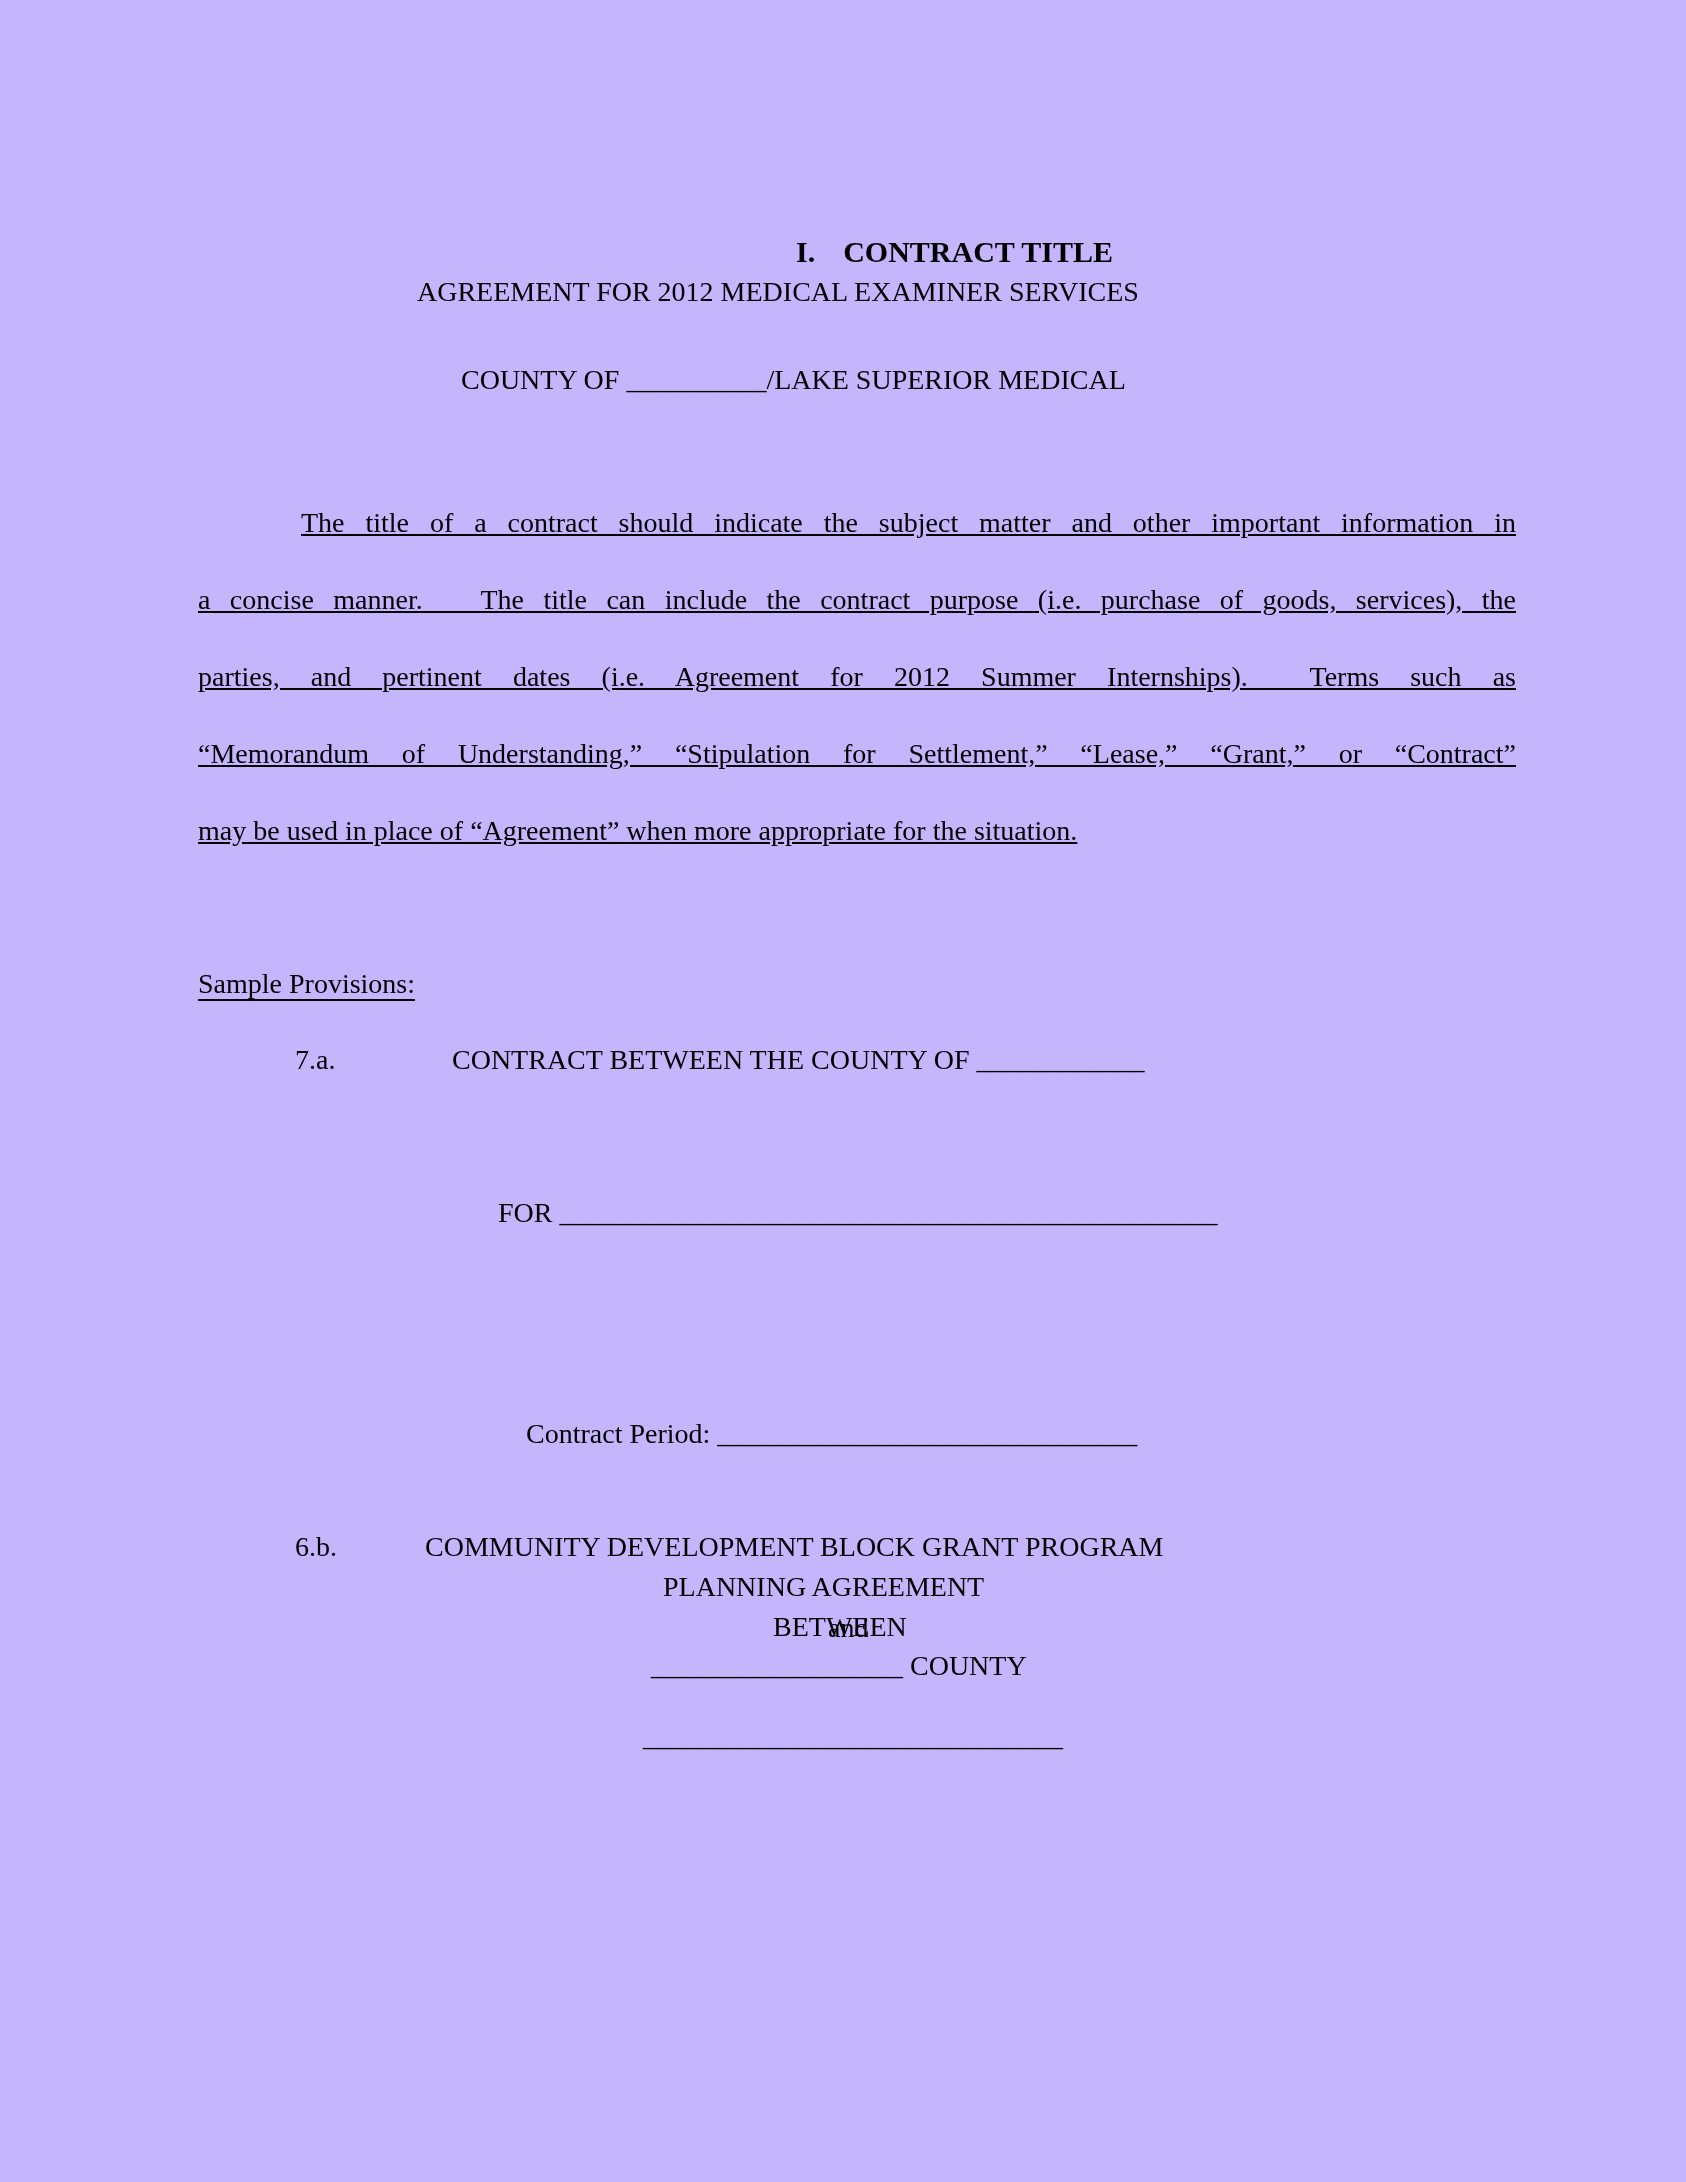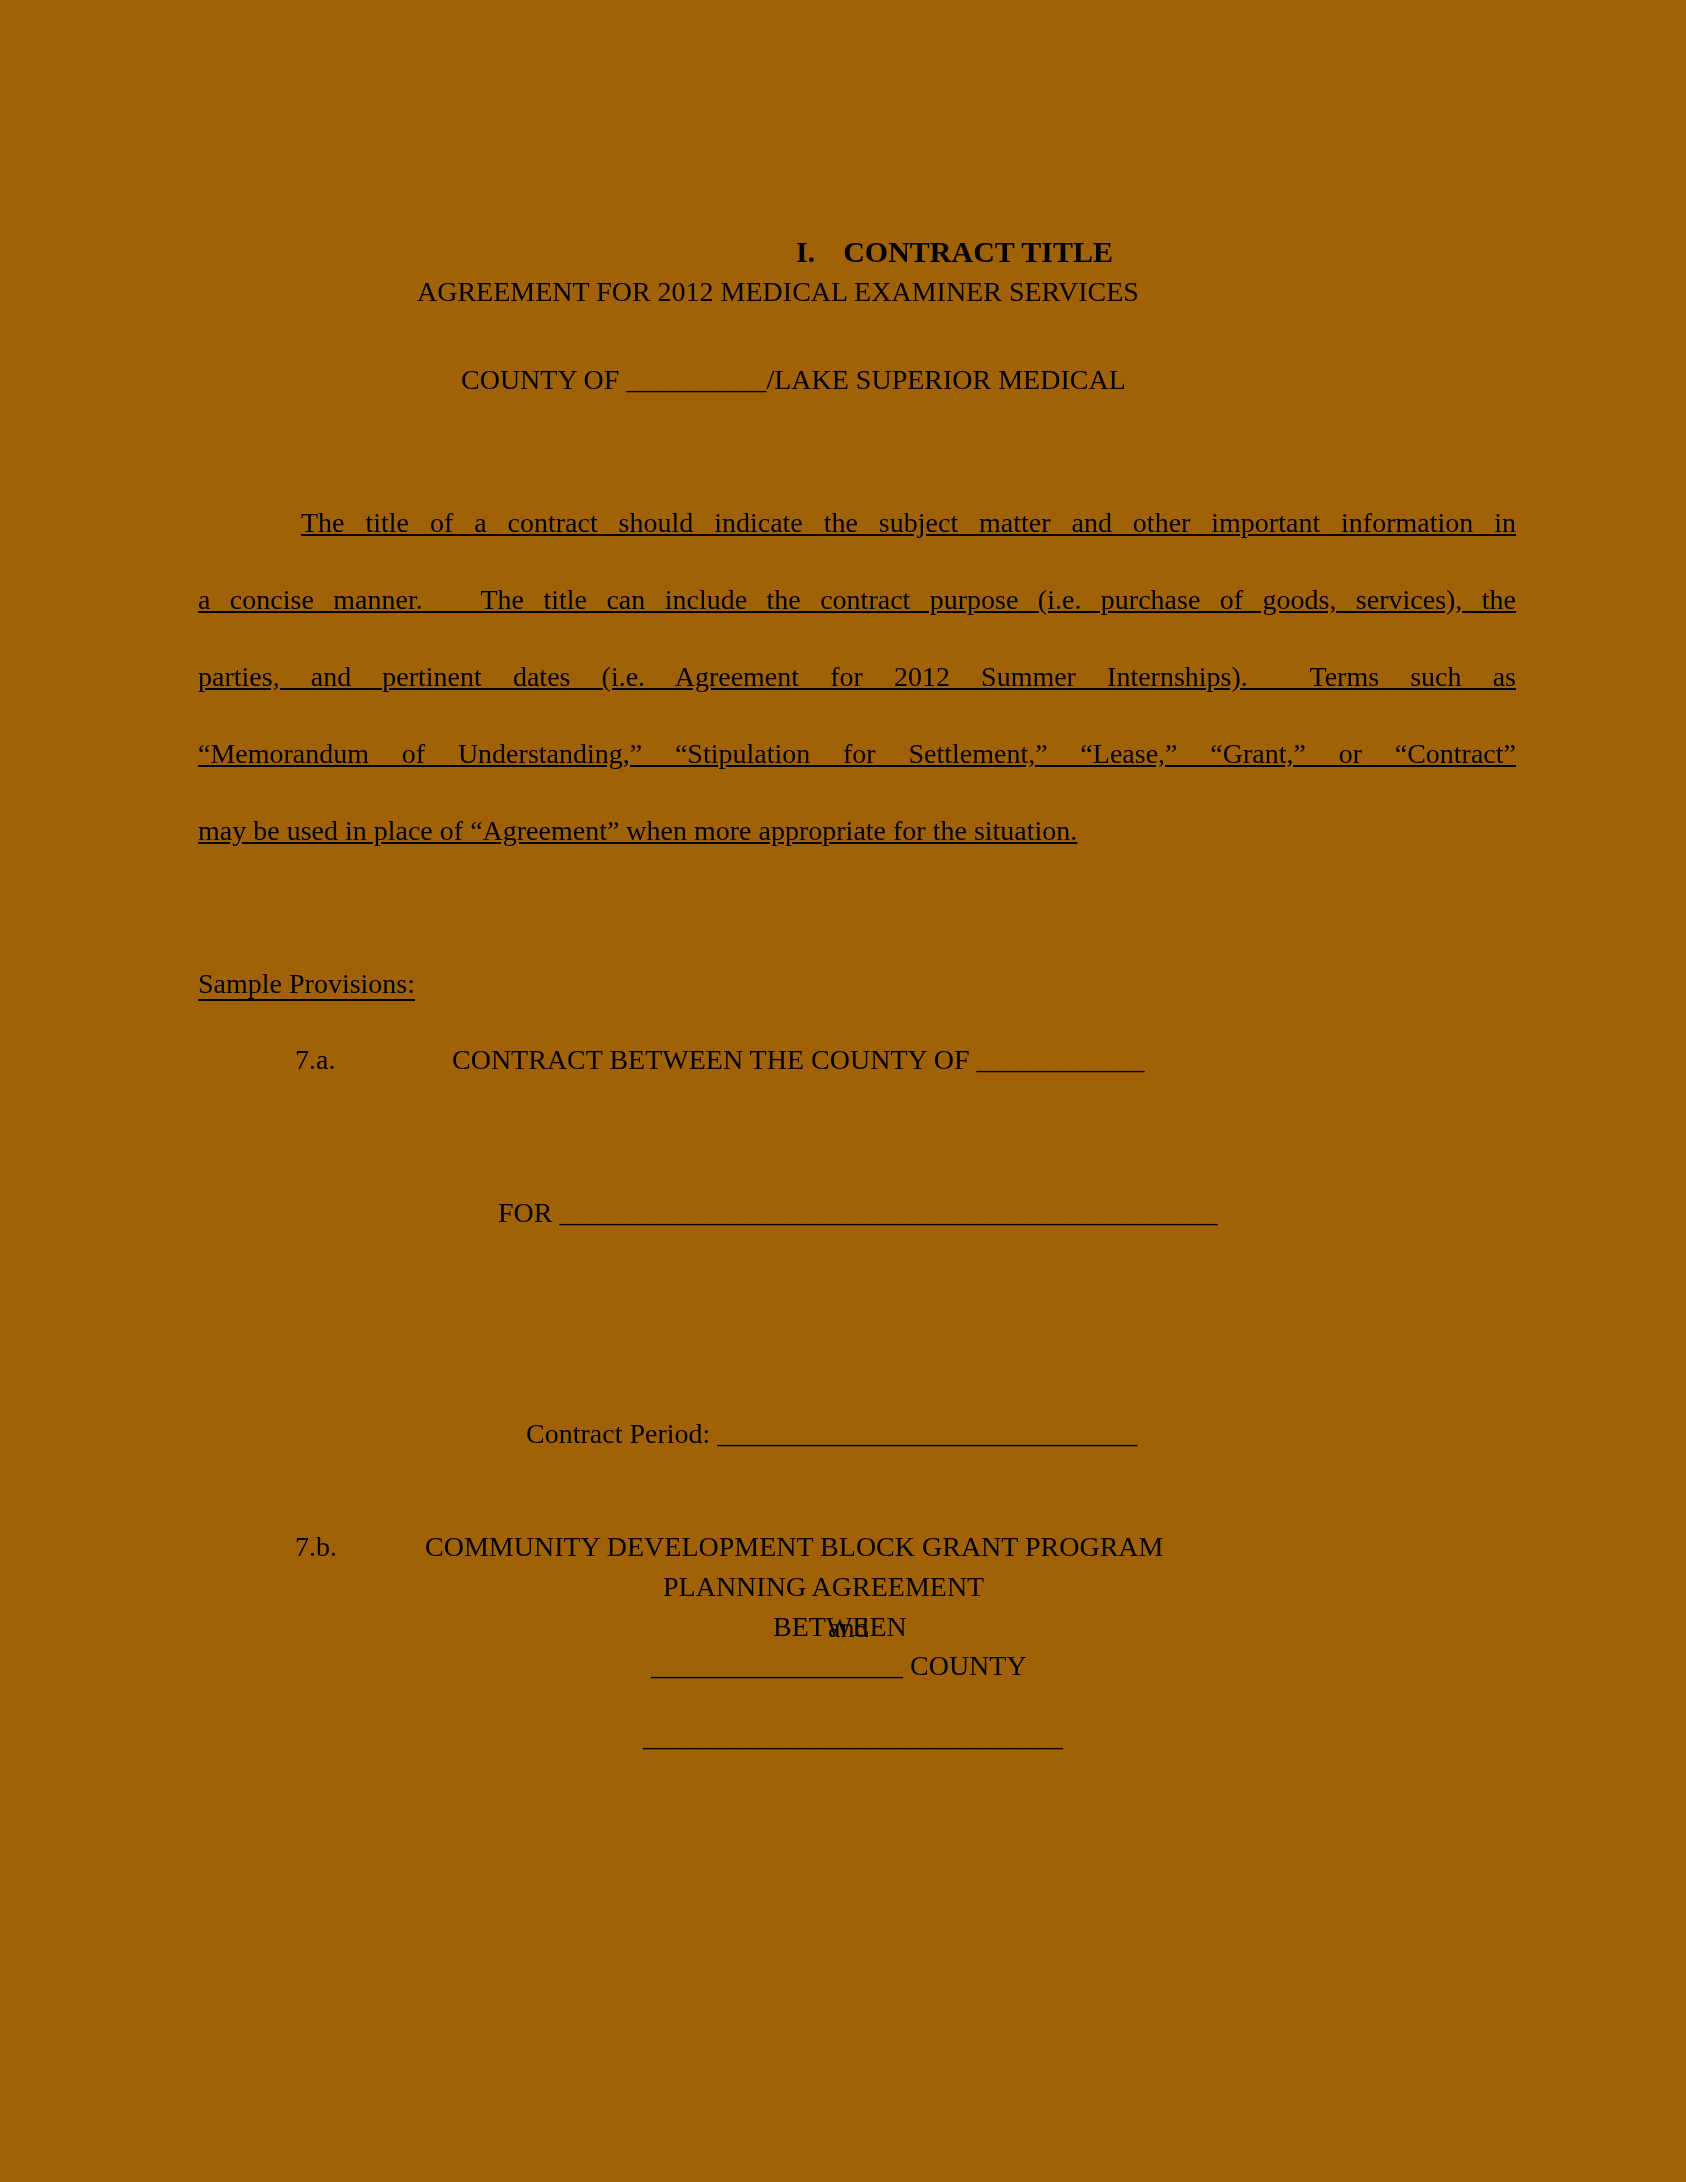--- a/index.html
+++ b/index.html
@@ -5,21 +5,21 @@
   html, body {
     margin: 0;
     padding: 0;
     background: #e8e8e8;
   }
   .page {
     position: relative;
     width: 1686px;
     height: 2183px;
     margin: 0 auto;
-    background: #a16207;
+    background: #c4b5fd;
     color: #000000;
     font-family: "Liberation Serif", "DejaVu Serif", serif;
     font-size: 28px;
     overflow: hidden;
   }
   .line {
     position: absolute;
     white-space: pre;
     line-height: 37px;
   }
@@ -77,21 +77,21 @@
     <div class="pline last">may be used in place of “Agreement” when more appropriate for the situation.</div>
   </div>
 
   <div class="line underlined" style="left:198px; top:965px;">Sample Provisions:</div>
 
   <div class="line" style="left:295px; top:1041px;">7.a.</div>
   <div class="line" style="left:452px; top:1041px;">CONTRACT BETWEEN THE COUNTY OF ____________</div>
   <div class="line" style="left:498px; top:1194px;">FOR _______________________________________________</div>
   <div class="line" style="left:526px; top:1415px;">Contract Period: ______________________________</div>
 
-  <div class="line" style="left:295px; top:1528px;">7.b.</div>
+  <div class="line" style="left:295px; top:1528px;">6.b.</div>
   <div class="line" style="left:425px; top:1528px;">COMMUNITY DEVELOPMENT BLOCK GRANT PROGRAM</div>
   <div class="line" style="left:663px; top:1568px;">PLANNING AGREEMENT</div>
   <div class="line" style="left:773px; top:1608px;">BETWEEN</div>
   <div class="line" style="left:651px; top:1647px;">__________________ COUNTY</div>
   <div class="line" style="left:828px; top:1609px;">and</div>
   <div class="line" style="left:643px; top:1718px;">______________________________</div>
 
 </div>
 
 

